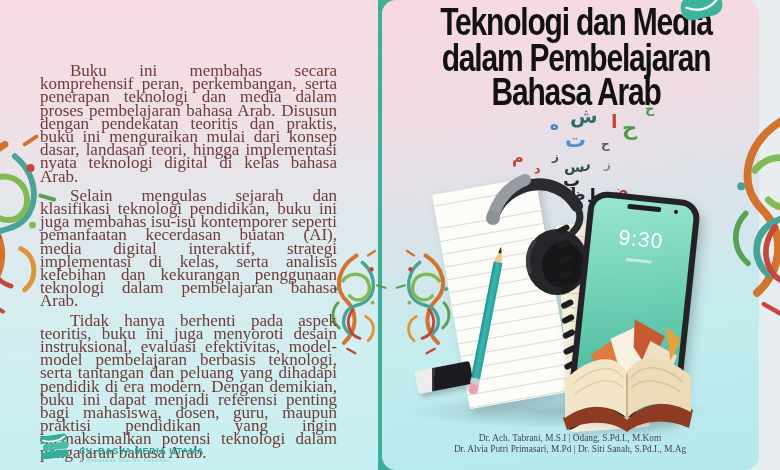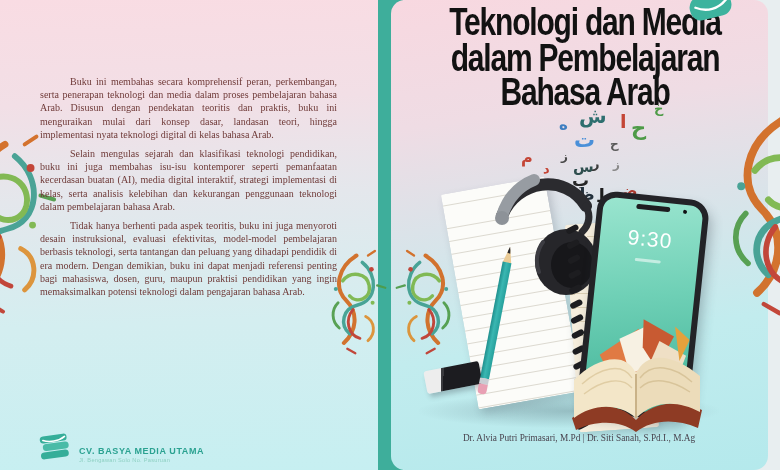--- a/index.html
+++ b/index.html
@@ -4,27 +4,27 @@
 <style>
   * { margin:0; padding:0; box-sizing:border-box; }
   html,body { width:780px; height:470px; }
   body { font-family:"Liberation Sans", sans-serif; }
   #cover { position:relative; width:780px; height:470px; overflow:hidden; background:#e8eef0; }
 
   
   .back-cover { position:absolute; left:0; top:0; width:378px; height:470px;
     background:linear-gradient(178deg,#f9dce3 0%,#f2dfe6 22%,#e4e7ec 42%,#d4eef0 68%,#c6eff1 100%); }
   .spine { position:absolute; left:378px; top:0; width:25px; height:470px; background:#3eae9b; }
-  .front-cover { position:absolute; left:391px; top:0; width:377px; height:470px;
+  .front-cover { position:absolute; left:382px; top:0; width:377px; height:470px;
     background:linear-gradient(172deg,#f8d8e0 0%,#efdce4 25%,#dbe3e9 45%,#c2ecee 70%,#b4e9ec 100%);border-radius:14px; }
 
   
   .back-text { position:absolute; left:40px; top:64px; width:297px; z-index:2;
-    font-family:"Liberation Serif", serif; font-size:10px; line-height:13.2px;
-    color:#6f3a38; text-align:justify;margin-top:11px; }
+    font-family:"Liberation Serif", serif; font-size:17px; line-height:13.2px;
+    color:#6f3a38; text-align:justify; }
   .back-text p { margin:0 0 6px 0; text-indent:30px; }
 
   
   .publisher { position:absolute; left:36px; top:433px; z-index:2; display:flex; align-items:flex-end; gap:7px; }
   .pub-name { font-size:9px; font-weight:bold; letter-spacing:.6px; color:#2ba291; margin-top:8px; }
   .pub-addr { font-size:5.6px; color:#8ed0c2; letter-spacing:.3px; margin-top:1px; }
 
   
   .orn { position:absolute; z-index:1; pointer-events:none; opacity:.92; }
   #orn-left  { left:-54px; top:126px; width:118px; height:206px; }
@@ -232,20 +232,21 @@
         <path d="M6 78 C28 62, 52 62, 70 80 C88 60, 114 60, 136 70 L132 88 C108 78, 86 80, 70 92 C54 80, 30 80, 10 90 Z" fill="#8e3b24"></path>
         <path d="M8 40 C30 18, 60 10, 70 34 L70 78 C52 62, 26 64, 8 78 Z" fill="#f3e6c8"></path>
         <path d="M134 36 C108 14, 80 10, 70 34 L70 78 C88 60, 112 60, 134 72 Z" fill="#ecdcba"></path>
         <path d="M70 34 L70 78" stroke="#c9b288" stroke-width="2"></path>
         <path d="M16 44 C34 28, 56 22, 66 38 M18 54 C36 40, 56 36, 66 48" stroke="#e0cda4" stroke-width="1.4" fill="none"></path>
         <path d="M126 42 C108 26, 86 22, 74 38 M124 52 C106 40, 86 36, 74 48" stroke="#d8c49a" stroke-width="1.4" fill="none"></path>
       </svg>
     </div>
 
     <div class="authors">
+      <div>Dr. Ach. Tabrani, M.S.I | Odang, S.Pd.I., M.Kom</div>
       <div>Dr. Alvia Putri Primasari, M.Pd | Dr. Siti Sanah, S.Pd.I., M.Ag</div>
     </div>
   </div>
 
   <svg width="0" height="0" style="position:absolute">
     <symbol id="callig" viewBox="0 0 120 200">
       <g fill="none" stroke-linecap="round">
         <path d="M60 14 C28 34 20 70 42 92 C64 114 60 146 38 166" stroke="#d2691e" stroke-width="7"></path>
         <path d="M70 26 C98 48 96 92 62 100 C36 106 30 134 48 150" stroke="#3d9e8f" stroke-width="6"></path>
         <path d="M36 58 C50 40 78 44 82 66 C86 90 60 98 48 84" stroke="#7ab648" stroke-width="6"></path>

